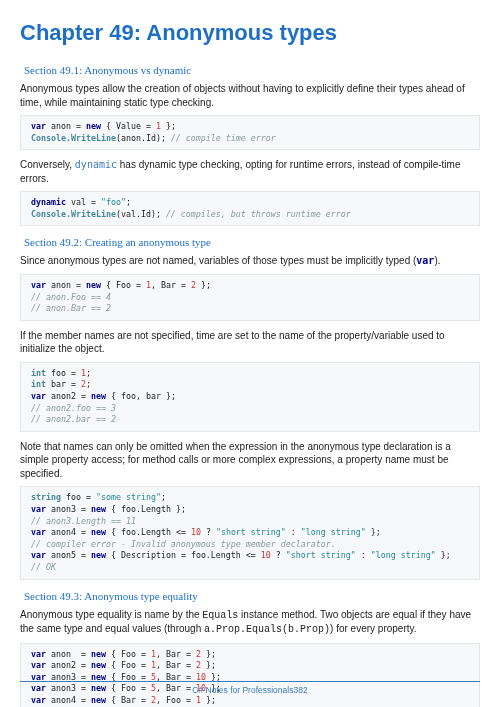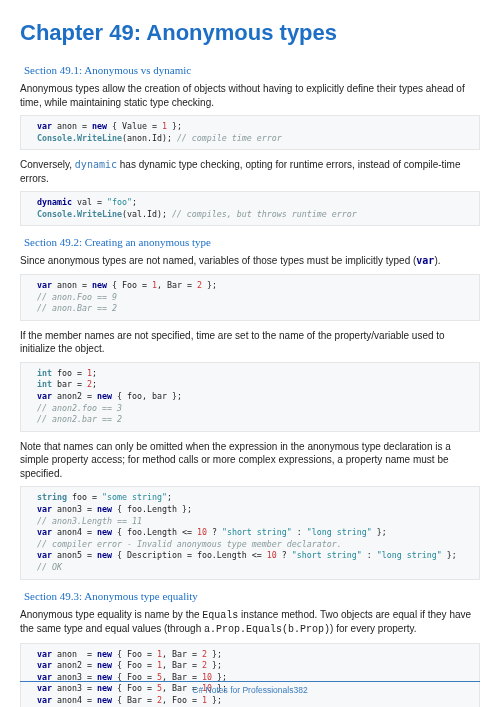--- a/index.html
+++ b/index.html
@@ -1,20 +1,20 @@
 <!DOCTYPE html>
 <html><head>
 <meta charset="utf-8">
 <style>
 *{margin:0;padding:0;box-sizing:border-box}
 body{width:500px;height:707px;font-family:Arial,Helvetica,sans-serif;font-size:9px;color:#222;padding:20px 20px 0;position:relative;background:#fff}
 h1{color:#1d6fc6;font-weight:bold;font-size:22px;margin-bottom:18px;font-family:"Trebuchet MS",Arial,sans-serif}
 h2{color:#1d6fc6;font-weight:normal;font-size:11px;margin:10px 4px 6px;font-family:Liberation Serif, serif}
 p{font-size:10px;line-height:1.35;margin-bottom:6px;color:#222}
-.codebox{background:#f6f8fa;border:1px solid #e4e6e8;padding:5px 16px;margin:4px 0 8px;font-family:Consolas,Menlo,monospace;font-size:8.3px;line-height:1.4;white-space:pre;overflow:hidden}
+.codebox{background:#f6f8fa;border:1px solid #e4e6e8;padding:5px 10px;margin:4px 0 8px;font-family:Consolas,Menlo,monospace;font-size:8.3px;line-height:1.4;white-space:pre;overflow:hidden}
 .kw-b{color:#008;font-weight:bold}
 .ty{color:#489;font-weight:bold}
 .num{color:#c33}
 .str{color:#289}
 .cmt-e{color:#8a9b9c;font-style:italic}
 .dyn{color:#3a7bbd;font-family:Consolas,Menlo,monospace}
 .varc{color:#008;font-weight:bold;font-family:Consolas,Menlo,monospace}
 .pc{color:#222;font-family:Liberation Mono, monospace}
 .footer{position:absolute;bottom:12px;left:20px;right:20px;border-top:1px solid #3a7bbd;padding-top:3px;display:flex;justify-content:center;font-size:8.5px;color:#3a7bbd}
 </style>
@@ -31,21 +31,21 @@
 
 <p><span>Conversely, </span><span class="dyn">dynamic</span><span> has dynamic type checking, opting for runtime errors, instead of compile-time errors.</span></p>
 
 <div class="codebox"><span class="kw-b">dynamic</span><span> val = </span><span class="str">"foo"</span><span>;</span>
 <span class="ty">Console.WriteLine</span><span>(val.Id); </span><span class="cmt-e">// compiles, but throws runtime error</span></div>
 
 <h2>Section 49.2: Creating an anonymous type</h2>
 <p><span>Since anonymous types are not named, variables of those types must be implicitly typed (</span><span class="varc">var</span><span>).</span></p>
 
 <div class="codebox"><span class="kw-b">var</span><span> anon = </span><span class="kw-b">new</span><span> { Foo = </span><span class="num">1</span><span>, Bar = </span><span class="num">2</span><span> };</span>
-<span class="cmt-e">// anon.Foo == 9</span>
+<span class="cmt-e">// anon.Foo == 4</span>
 <span class="cmt-e">// anon.Bar == 2</span></div>
 
 <p>If the member names are not specified, time are set to the name of the property/variable used to initialize the object.</p>
 
 <div class="codebox"><span class="ty">int</span><span> foo = </span><span class="num">1</span><span>;</span>
 <span class="ty">int</span><span> bar = </span><span class="num">2</span><span>;</span>
 <span class="kw-b">var</span><span> anon2 = </span><span class="kw-b">new</span><span> { foo, bar };</span>
 <span class="cmt-e">// anon2.foo == 3</span>
 <span class="cmt-e">// anon2.bar == 2</span></div>
 

